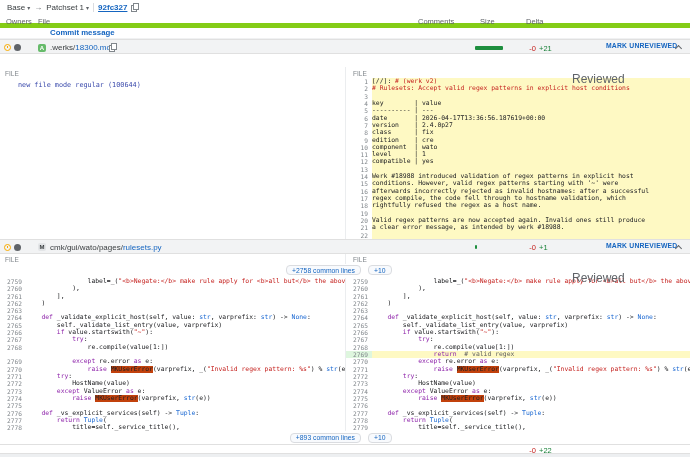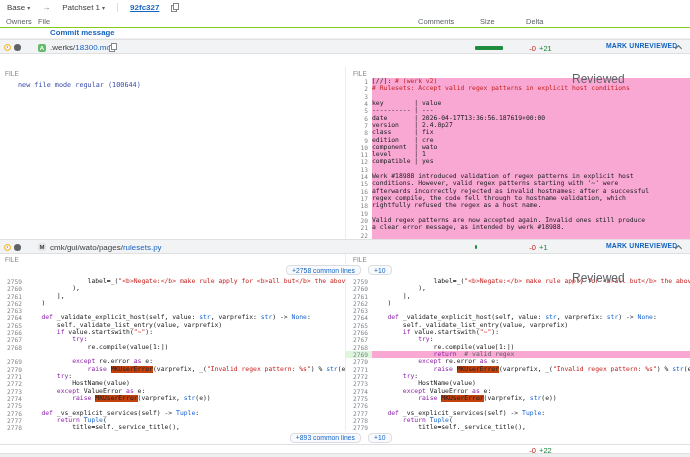--- a/index.html
+++ b/index.html
@@ -2,40 +2,40 @@
 <html><head>
 <meta charset="utf-8">
 <style>
   * { margin:0; padding:0; box-sizing:border-box; }
   html,body { width:690px; height:457px; overflow:hidden; background:#fff;
               font-family:"Liberation Sans", sans-serif; color:#202124; }
 
   
   .toolbar { height:14px; display:flex; align-items:center; justify-content:space-between;
              padding:0 8px 0 7px; font-size:8px; color:#3c4043; }
-  .tleft, .tright { display:flex; align-items:center; gap:12px; }
+  .tleft, .tright { display:flex; align-items:center; gap:4px; }
   .dd { display:inline-flex; align-items:center; gap:2px; cursor:pointer; color:#3c4043; }
   .caret { font-size:6px; color:#5f6368; }
   .arrowg { color:#5f6368; }
   .vsep { width:1px; height:9px; background:#dadce0; display:inline-block; }
   a.blue { color:#1565c0; text-decoration:none; cursor:pointer; }
   .sha { color:#1565c0; text-decoration:underline; font-weight:bold; }
   .lblgray { color:#5f6368; }
   .icon-sbs { width:9px; height:8px; border-radius:1px; display:inline-block;
               background:linear-gradient(90deg,#1a73e8 0 4px,#fff 4px 5px,#1a73e8 5px 9px); }
   .icon-uni { width:9px; height:8px; display:inline-block;
               background:repeating-linear-gradient(#80868b 0 1.4px, transparent 1.4px 3.2px); }
   .icon-gear { font-size:9px; color:#5f6368; line-height:8px; }
   .copy { position:relative; width:7px; height:8px; display:inline-block; }
   .copy::after { content:""; position:absolute; left:2px; top:0; width:4px; height:5px; border:1px solid #80868b; background:#fff; }
   .copy::before { content:""; position:absolute; left:0; top:2px; width:4px; height:5px; border:1px solid #80868b; background:#fff; }
 
   
   .colheads { position:relative; height:14px; font-size:7.5px; color:#5f6368;
-              border-bottom:1px solid #84cc16; }
+              border-bottom:5px solid #84cc16; }
   .colheads span { position:absolute; top:3px; }
   .ch-owners { left:6px; }  .ch-file { left:38px; }
   .ch-comments { left:418px; } .ch-size { left:480px; } .ch-delta { left:526px; }
 
   
   .commit-row { height:11px; display:flex; align-items:flex-start; border-bottom:1px solid #f0f1f2; }
   .commit-row a { margin-left:50px; font-size:7.8px; font-weight:bold; }
 
   
   .file-row { position:relative; height:15px; background:#f2f3f4;
@@ -72,21 +72,21 @@
   .filelbl-row div:last-child { border-left:1px solid #ebedef; padding-left:7px; }
   .d0 .filelbl-row div { padding-top:2.5px; padding-bottom:1.5px; }
   .panels { display:flex; }
   .panel { width:345px; overflow:hidden; }
   .panel.rgt { border-left:1px solid #ebedef; }
   .row { display:flex; height:7.318px; line-height:7.3px; }
   .ln { flex:none; width:26px; text-align:right; padding-right:4px;
         font-family:"DejaVu Sans Mono",monospace; font-size:6.2px; color:#80868b; cursor:pointer; }
   .code { flex:1 1 auto; white-space:pre; overflow:hidden;
           font-family:"DejaVu Sans Mono",monospace; font-size:6.4px; color:#202124; }
-  .row.add .code { background:#f9a8d4; }
+  .row.add .code { background:#fef9c3; }
   .tintg .row.add .ln { background:#def6de; }
   .kw { color:#8e24aa; } .str { color:#c5221f; } .ty { color:#1967d2; }
   .com { color:#616161; } .mdh { color:#c5221f; }
   .mark { background:#c2410c; color:#202124;text-align:center; }
 
   
   .expand-row { position:relative; height:14px; }
   .expand-row.bot { height:13px; }
   .xchip { position:absolute; top:1.5px; height:10px; line-height:8px; font-size:6.8px;
            color:#1565c0; background:#f8fafd; border:1px solid #dadce0; border-radius:4px;

